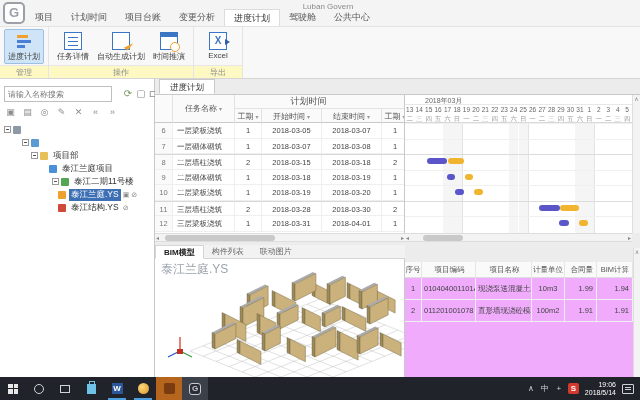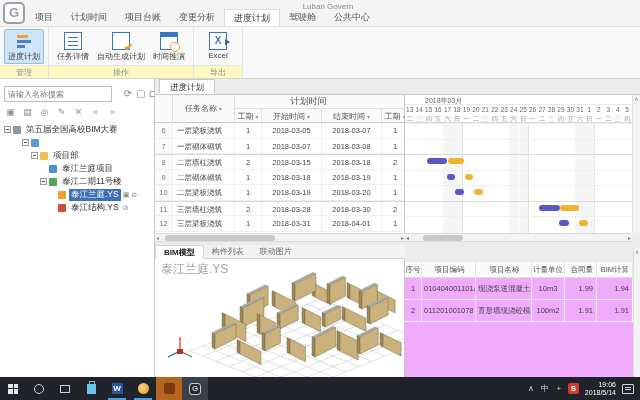--- a/index.html
+++ b/index.html
@@ -235,37 +235,36 @@
       <span>◎</span>
       <span>✎</span>
       <span>✕</span>
       <span>«</span>
       <span>»</span>
     </div>
     <div class="tree" id="tree">
         <div class="trow" style="padding-left: 4px;">
           <span class="texp"></span>
           <span class="ticon ic-building"></span>
-          <span class="tlabel">第五届全国高校BIM大赛</span>
         </div>
         <div class="trow" style="padding-left: 22px;">
           <span class="texp"></span>
           <span class="ticon ic-school"></span>
         </div>
         <div class="trow" style="padding-left: 31px;">
           <span class="texp"></span>
           <span class="ticon ic-folder"></span>
           <span class="tlabel">项目部</span>
         </div>
         <div class="trow" style="padding-left: 40px;">
           <span class="tspacer"></span>
           <span class="ticon ic-proj-blue"></span>
           <span class="tlabel">泰江兰庭项目</span>
         </div>
-        <div class="trow" style="padding-left: 40px;">
+        <div class="trow" style="padding-left: 40px; margin-left: 12px;">
           <span class="texp"></span>
           <span class="ticon ic-proj-green"></span>
           <span class="tlabel">泰江二期11号楼</span>
         </div>
         <div class="trow sel" style="padding-left: 49px;">
           <span class="tspacer"></span>
           <span class="ticon ic-model-orange"></span>
           <span class="tlabel">泰江兰庭.YS</span>
           <span class="tbadge">▣</span>
           <span class="tbadge">⊘</span>

